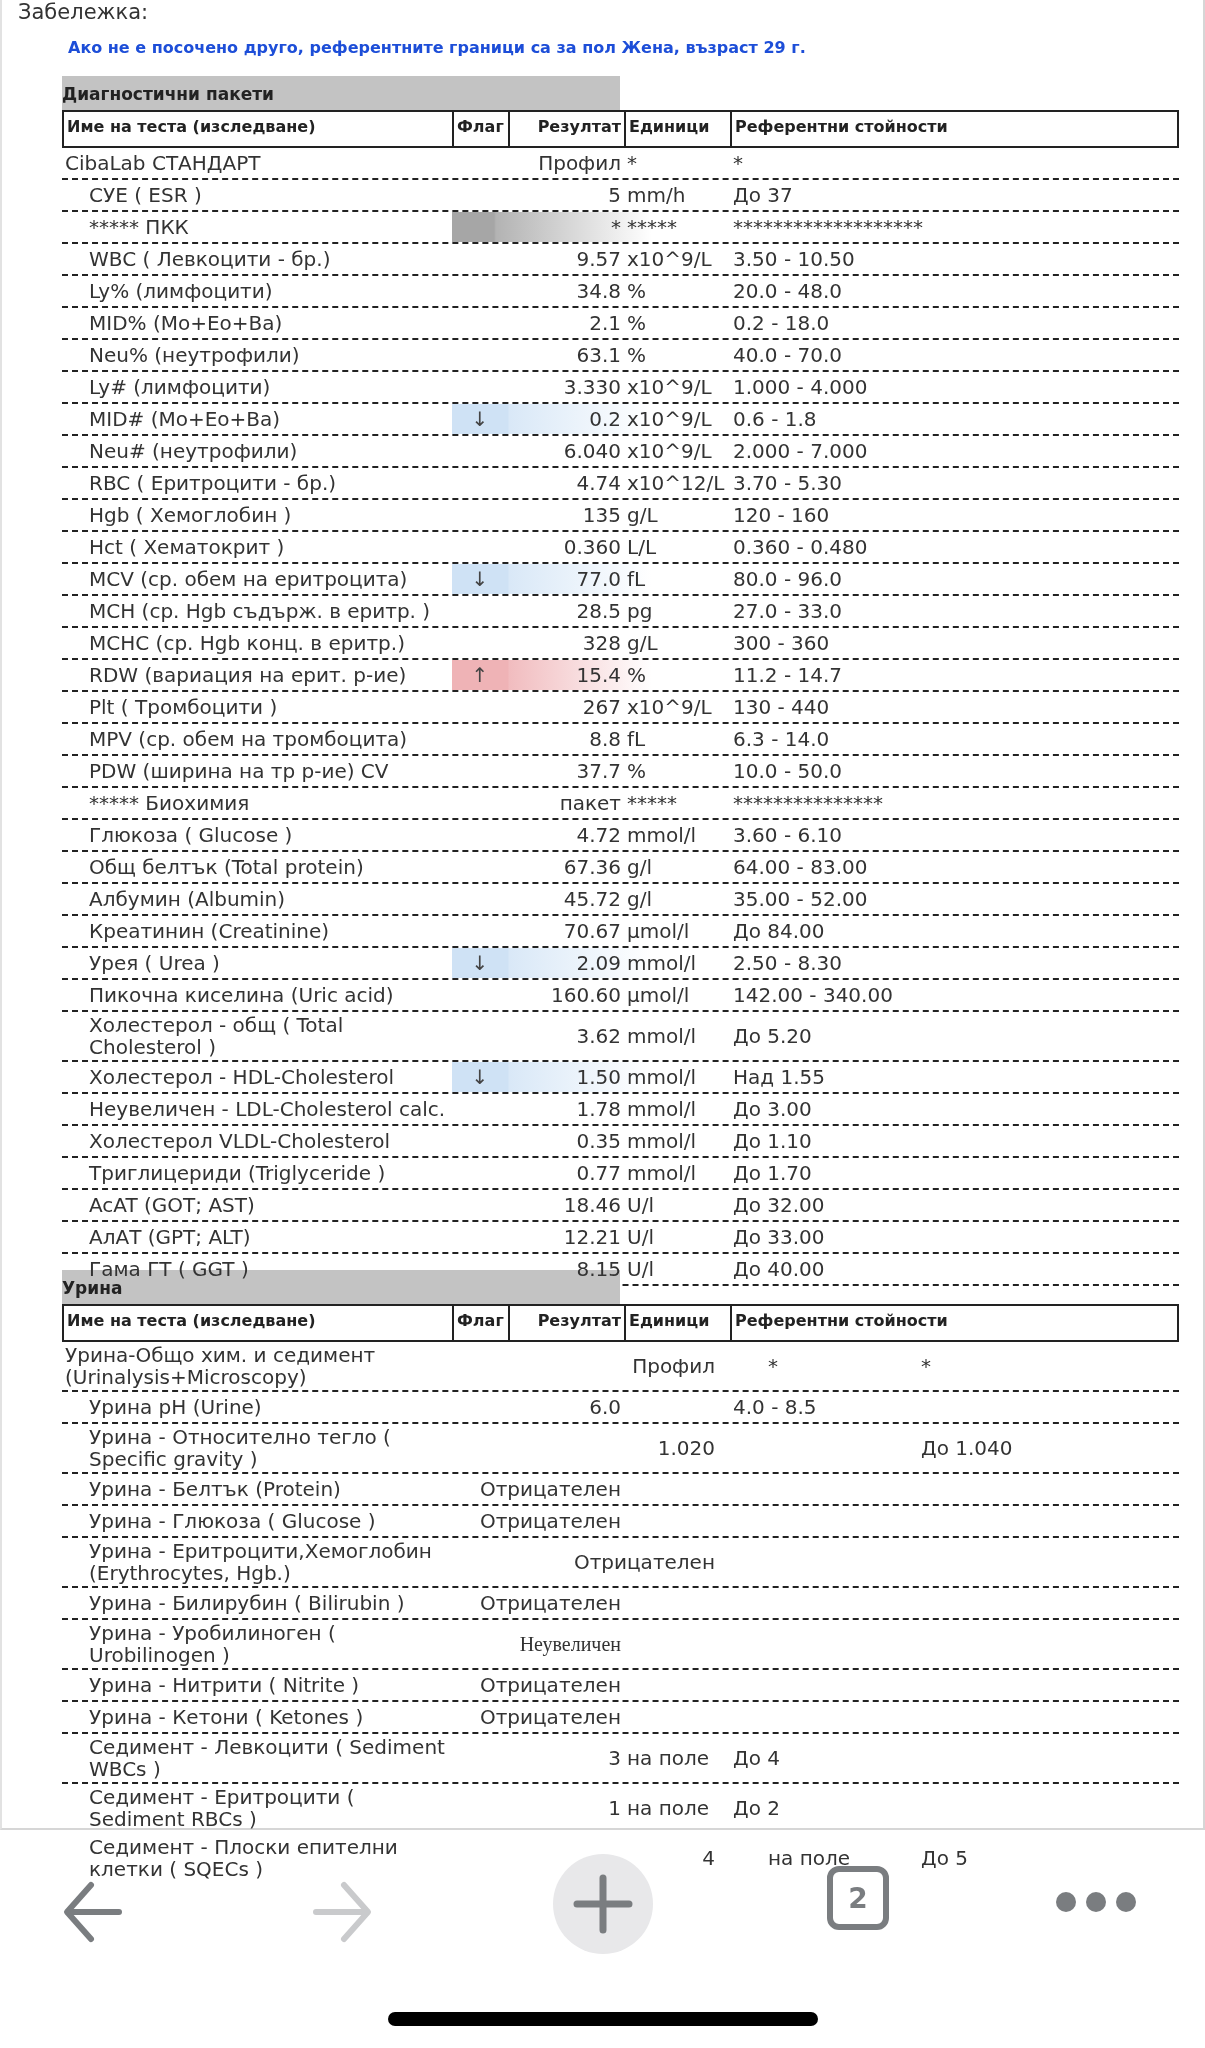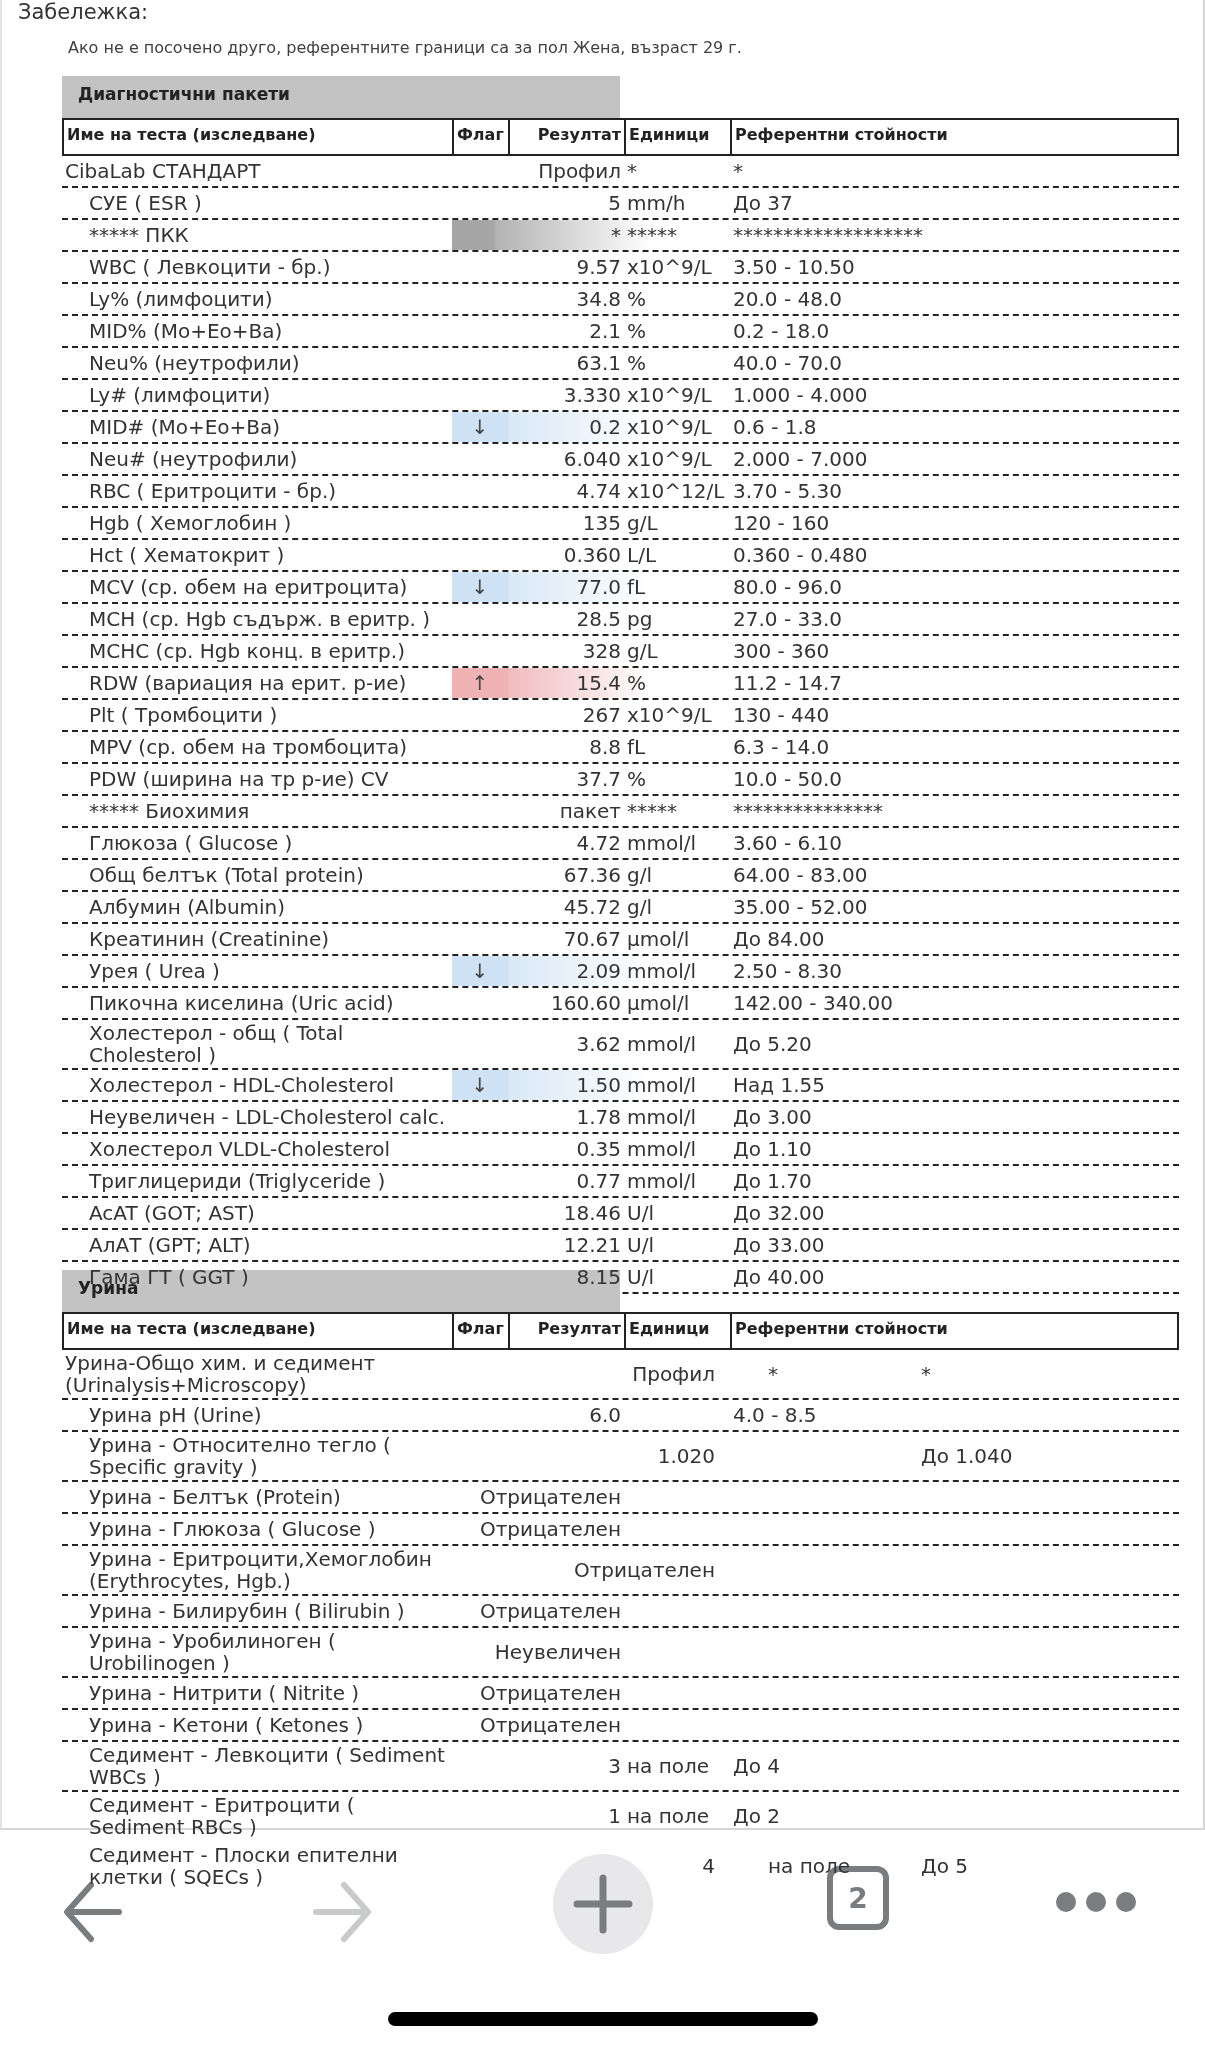--- a/index.html
+++ b/index.html
@@ -4,25 +4,25 @@
 <style>
   * { box-sizing: border-box; margin: 0; padding: 0; }
   html, body { width: 1205px; height: 2048px; background: #ffffff; overflow: hidden; }
   body { font-family: "DejaVu Sans", sans-serif; color: #333; position: relative; }
   .page {
     position: absolute; left: 0; top: 0; width: 1205px; height: 1830px;
     background: #fff; border-right: 2px solid #d6d6d6; border-bottom: 2px solid #d6d6d6;
     border-left: 2px solid #e2e2e2;
   }
   .note-label { position: absolute; left: 16px; top: 0px; font-size: 21px; color: #333; }
-  .ref-note { position: absolute; left: 66px; top: 38px; font-size: 16px; font-weight: normal; color: #404040; }
+  .ref-note { position: absolute; left: 66px; top: 38px; font-size: 16px; font-weight: bold; color: #1d4ed8; }
   .section { position: absolute; left: 60px; width: 1117px; }
   .section-title {
-    background: #c3c3c3; width: 558px; height: 42px; font-weight: bold; font-size: 17px;
-    padding: 8px 3px 0 16px; color: #222;
+    background: #c3c3c3; width: 558px; height: 34px; font-weight: bold; font-size: 17px;
+    padding: 8px 3px 0 0; color: #222;
   }
   .hdr {
     display: flex; height: 38px; border: 2px solid #222; font-weight: bold; font-size: 16px; color: #222;
   }
   .hdr > div { padding: 5px 3px 0 3px; white-space: nowrap; }
   .c-name { width: 390px; }
   .c-flag { width: 56px; }
   .c-res { width: 116px; text-align: right; }
   .c-unit { width: 106px; }
   .c-ref { flex: 1; }
@@ -373,21 +373,21 @@
         <div class="row indent">
           <div class="c-name">Урина - Билирубин ( Bilirubin )</div>
           <div class="c-flag"></div>
           <div class="c-res text-result" style="margin-left: -60px; width: 176px;">Отрицателен</div>
           <div class="c-unit"></div>
           <div class="c-ref"></div>
         </div>
         <div class="row indent">
           <div class="c-name">Урина - Уробилиноген ( Urobilinogen )</div>
           <div class="c-flag"></div>
-          <div class="c-res text-result" style="margin-left: -60px; width: 176px;">Неувеличен</div>
+          <div class="c-res text-result" style="margin-left: -60px; width: 176px; font-family: Liberation Serif, serif;">Неувеличен</div>
           <div class="c-unit"></div>
           <div class="c-ref"></div>
         </div>
         <div class="row indent">
           <div class="c-name">Урина - Нитрити ( Nitrite )</div>
           <div class="c-flag"></div>
           <div class="c-res text-result" style="margin-left: -60px; width: 176px;">Отрицателен</div>
           <div class="c-unit"></div>
           <div class="c-ref"></div>
         </div>

